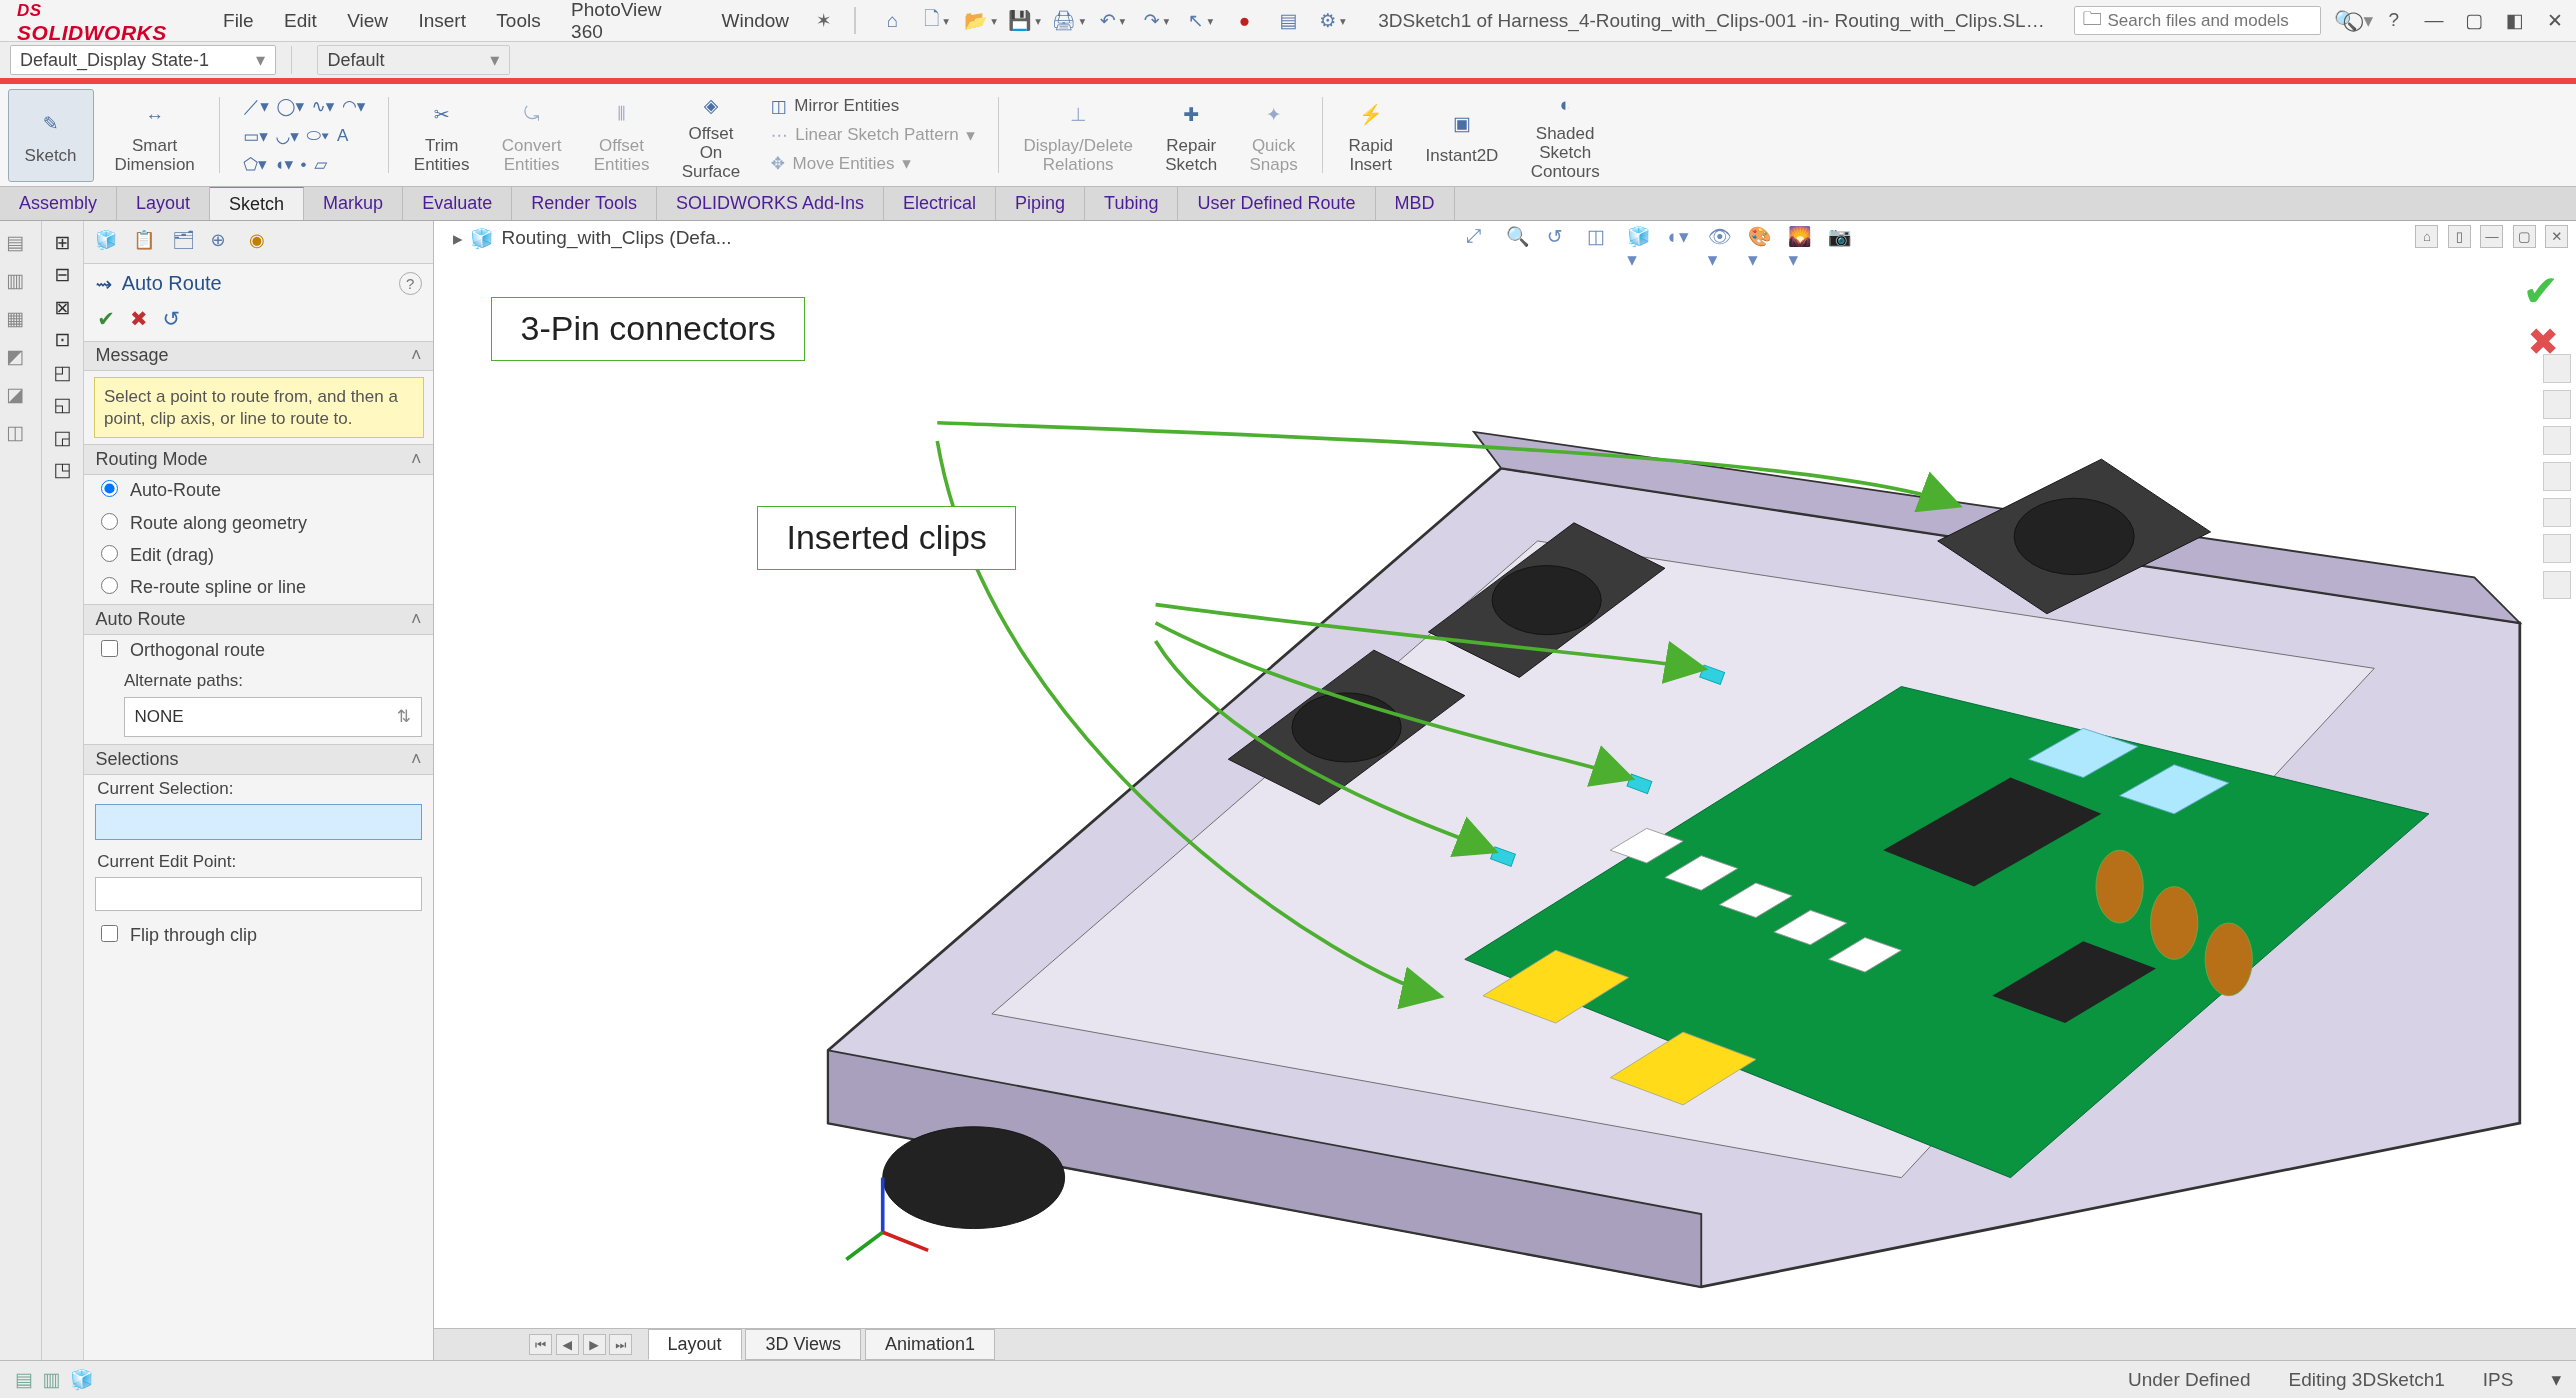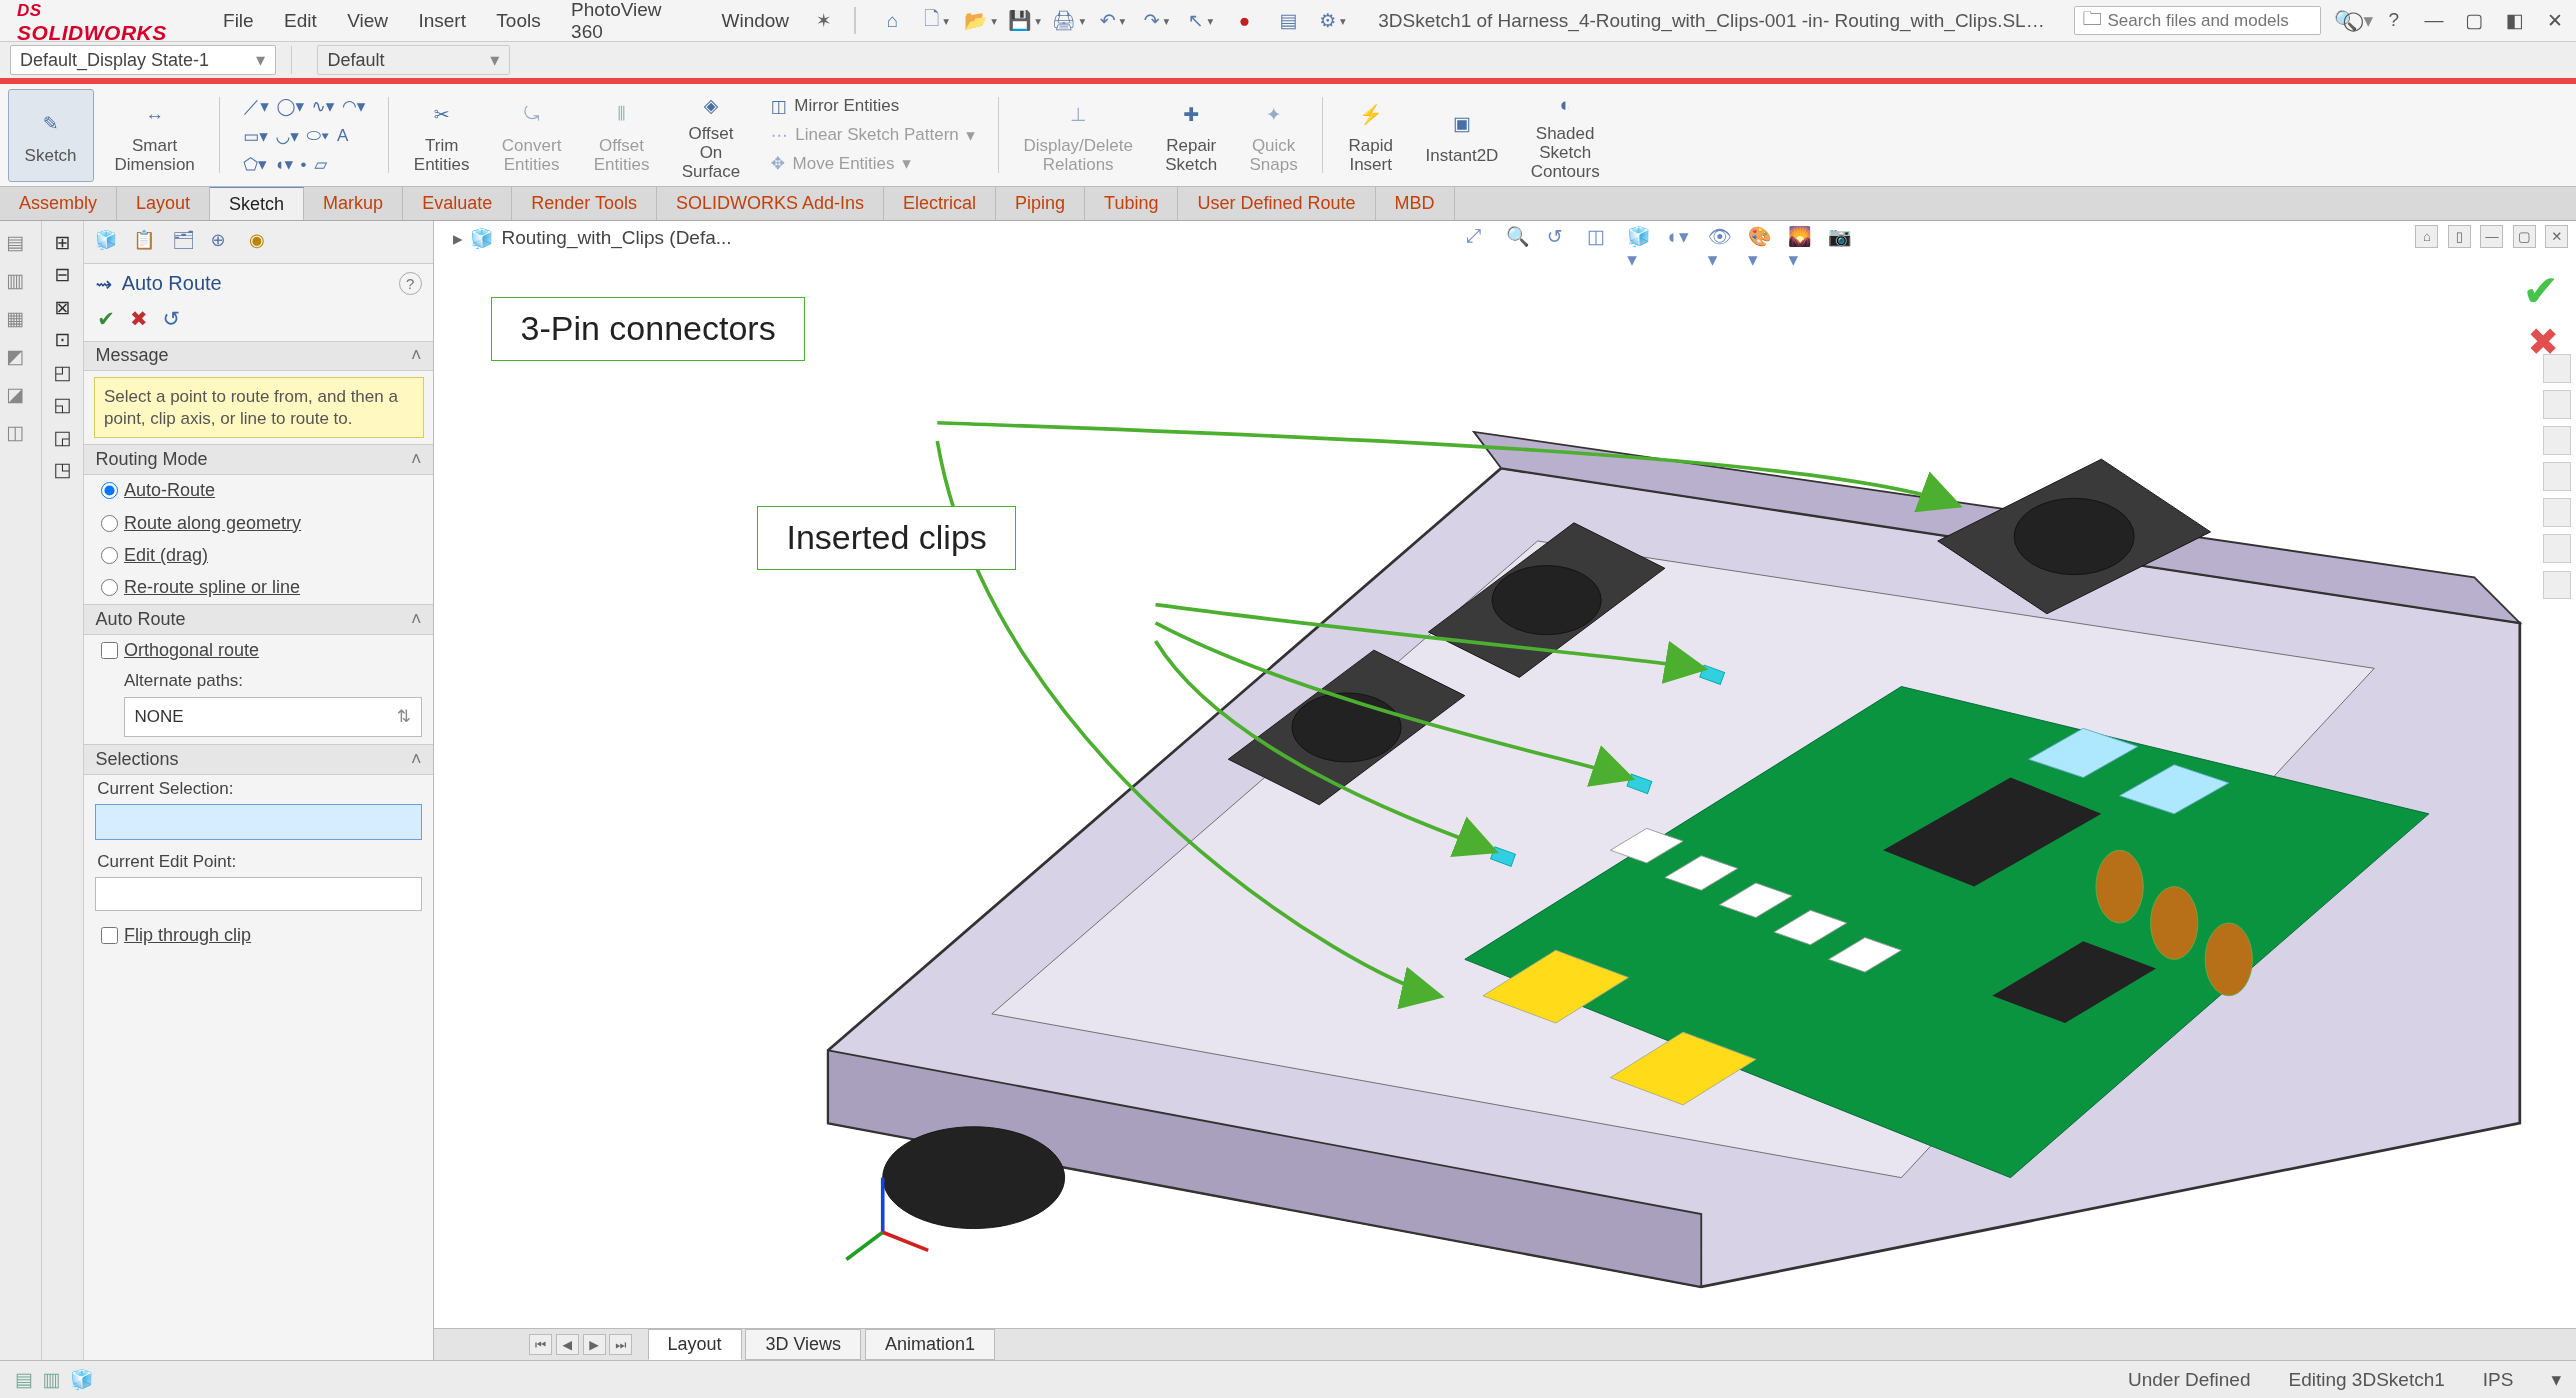--- a/index.html
+++ b/index.html
@@ -52,21 +52,21 @@
   .rib-lbl { font-size: 17px; text-align:center; color:#555; line-height:1.1; }
   .rib-sep { width:1px; height: 76px; background:#ccc; margin: 0 3.8px; }
   .rib-small-col { display:flex; flex-direction:column; gap:7.6px; align-items:flex-start; padding: 5.7px 9.5px;
                    font-size: 17px; color:#555; }
   .rib-small-row { display:flex; align-items:center; gap: 7.6px; white-space:nowrap; }
 
   .sketch-active { background:#e0e6ee; border:1px solid #9ab; border-radius:2.9px; }
 
   
   .tabbar { display:flex; height: 34px; background:#d9d9d9; align-items:stretch; border-bottom:1px solid #aaa; }
-  .tab { padding: 5.7px 19px; font-size: 18px; color:#c2410c; border-right:1px solid #bbb; cursor:pointer;
+  .tab { padding: 5.7px 19px; font-size: 18px; color:#4c1d95; border-right:1px solid #bbb; cursor:pointer;
          display:flex; align-items:center; }
   .tab.active { background:#f0f0f0; border-top:1.9px solid #6a8ac0; color:#222; }
 
   
   .main { position:absolute; top: 221px; left:0; right:0; bottom: 38px; display:flex; }
   .leftstrip { width: 42px; background:#ececec; border-right:1px solid #ccc; display:flex; flex-direction:column;
                gap: 9.5px; padding-top: 9.5px; align-items:center; }
   .leftstrip .ico { width:28.5px; height:28.5px; color:#888; }
   .leftstrip2 { width: 42px; background:#ececec; border-right:1px solid #ccc; display:flex; flex-direction:column;
                 gap: 9.5px; padding-top: 9.5px; align-items:center; }
@@ -86,21 +86,21 @@
   .pm-act.red { color:#c03030; }
   .pm-act.blue { color:#3a6aa8; }
 
   .section-head { display:flex; justify-content:space-between; align-items:center; background:#e6e6e6;
                   padding: 3.8px 11.4px; font-size:18px; color:#444; border-top:1px solid #ccc; border-bottom:1px solid #ccc;gap:36px;}
   .section-head .chev { color:#777; }
 
   .msgbox { background:#fff8c0; border:1px solid #d8cc60; margin: 5.7px 9.5px; padding: 7.6px 9.5px; font-size:17px;
             color:#555; line-height:1.3; }
 
-  .radio-row, .check-row { display:flex; align-items:center; gap:6px; padding: 5.7px 17px; font-size:18px; color:#444;text-decoration:underline;}
+  .radio-row, .check-row { display:flex; align-items:flex-start; gap:12px; padding: 5.7px 17px; font-size:18px; color:#444;}
   .radio-row input, .check-row input { width:17px; height:17px; }
   .field-label { font-size:17px; color:#444; padding: 3.8px 13.3px; }
   .combo { margin: 1.9px 11.4px 7.6px; height:40px; background:#fff; border:1px solid #bbb; display:flex;
            align-items:center; padding:0 9.5px; justify-content:space-between; font-size:17px; }
   .combo .arr { color:#888; }
   .sel-box { margin: 1.9px 11.4px 7.6px; height:36px; border:1px solid #6aa0d8; background:#d6ecff; }
   .txt-box { margin: 1.9px 11.4px 7.6px; height:34px; border:1px solid #bbb; background:#fff; }
 
   
   .viewport { flex:1; position:relative; background:#fff; overflow:hidden; }

